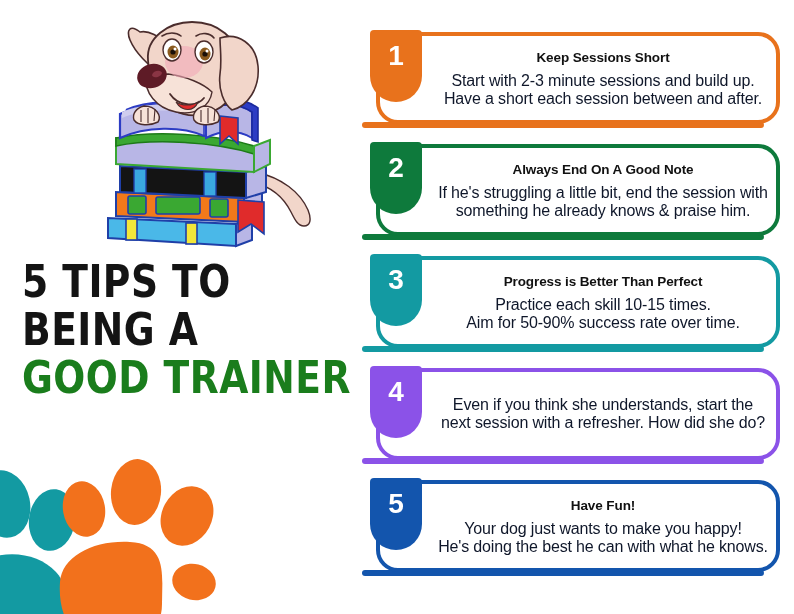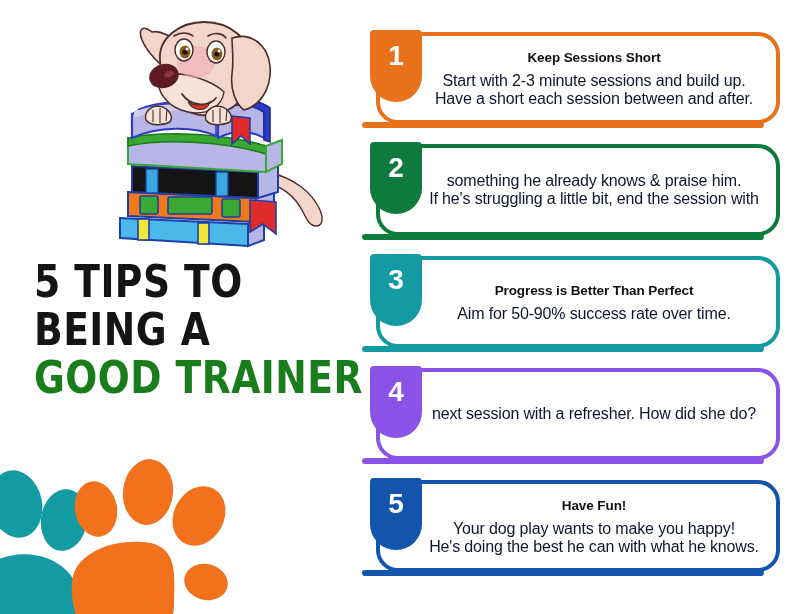--- a/index.html
+++ b/index.html
@@ -19,21 +19,21 @@
     position: relative;
     width: 794px;
     height: 614px;
     background: #ffffff;
     overflow: hidden;
   }
 
   
   #left-column {
     position: absolute;
-    left: 12px;
+    left: 0;
     top: 0;
     width: 355px;
     height: 464px;
   }
 
   #dog-books-illustration {
     position: absolute;
     left: 86px;
     top: 14px;
     width: 250px;
@@ -128,21 +128,21 @@
     font-family: "Liberation Sans Narrow", "Liberation Sans", sans-serif;
     font-weight: 700;
     font-size: 28px;
     line-height: 1;
     padding-top: 12px;
     letter-spacing: 0;
   }
 
   .tip-text-block {
     position: absolute;
-    left: 55px;
+    left: 64px;
     top: 2px;
     width: 354px;
     height: 92px;
     display: flex;
     flex-direction: column;
     align-items: center;
     justify-content: center;
     z-index: 2;
   }
   .tip-title {
@@ -302,63 +302,66 @@
       </div>
     </div>
 
     <div class="tip-card" style="top:112px;">
       <div class="tip-card-underbar" style="background: rgb(14, 122, 60);"></div>
       <div class="tip-card-outline" style="border-color: rgb(14, 122, 60);"></div>
       <div class="tip-badge" style="background: rgb(14, 122, 60);">
         <span class="tip-badge-number">2</span>
       </div>
       <div class="tip-text-block">
-        <div class="tip-body">
+        <div class="tip-title">Always End On A Good Note</div>
+        <div class="tip-body">
+          <span class="tip-body-line">If he's struggling a little bit, end the session with</span>
           <span class="tip-body-line">something he already knows &amp; praise him.</span>
-          <span class="tip-body-line">If he's struggling a little bit, end the session with</span>
         </div>
       </div>
     </div>
 
     <div class="tip-card" style="top:224px;">
       <div class="tip-card-underbar" style="background: rgb(19, 154, 162);"></div>
       <div class="tip-card-outline" style="border-color: rgb(19, 154, 162);"></div>
       <div class="tip-badge" style="background: rgb(19, 154, 162);">
         <span class="tip-badge-number">3</span>
       </div>
       <div class="tip-text-block">
         <div class="tip-title">Progress is Better Than Perfect</div>
         <div class="tip-body">
+          <span class="tip-body-line">Practice each skill 10-15 times.</span>
           <span class="tip-body-line">Aim for 50-90% success rate over time.</span>
         </div>
       </div>
     </div>
 
     <div class="tip-card" style="top:336px;">
       <div class="tip-card-underbar" style="background: rgb(139, 82, 232);"></div>
       <div class="tip-card-outline" style="border-color: rgb(139, 82, 232);"></div>
       <div class="tip-badge" style="background: rgb(139, 82, 232);">
         <span class="tip-badge-number">4</span>
       </div>
       <div class="tip-text-block">
         <div class="tip-body">
+          <span class="tip-body-line">Even if you think she understands, start the</span>
           <span class="tip-body-line">next session with a refresher. How did she do?</span>
         </div>
       </div>
     </div>
 
     <div class="tip-card" style="top:448px;">
       <div class="tip-card-underbar" style="background: rgb(19, 85, 173);"></div>
       <div class="tip-card-outline" style="border-color: rgb(19, 85, 173);"></div>
       <div class="tip-badge" style="background: rgb(19, 85, 173);">
         <span class="tip-badge-number">5</span>
       </div>
       <div class="tip-text-block">
         <div class="tip-title">Have Fun!</div>
         <div class="tip-body">
-          <span class="tip-body-line">Your dog play wants to make you happy!</span>
+          <span class="tip-body-line">Your dog just wants to make you happy!</span>
           <span class="tip-body-line">He's doing the best he can with what he knows.</span>
         </div>
       </div>
     </div>
 
   </div>
 </div>
 
 </body></html>

